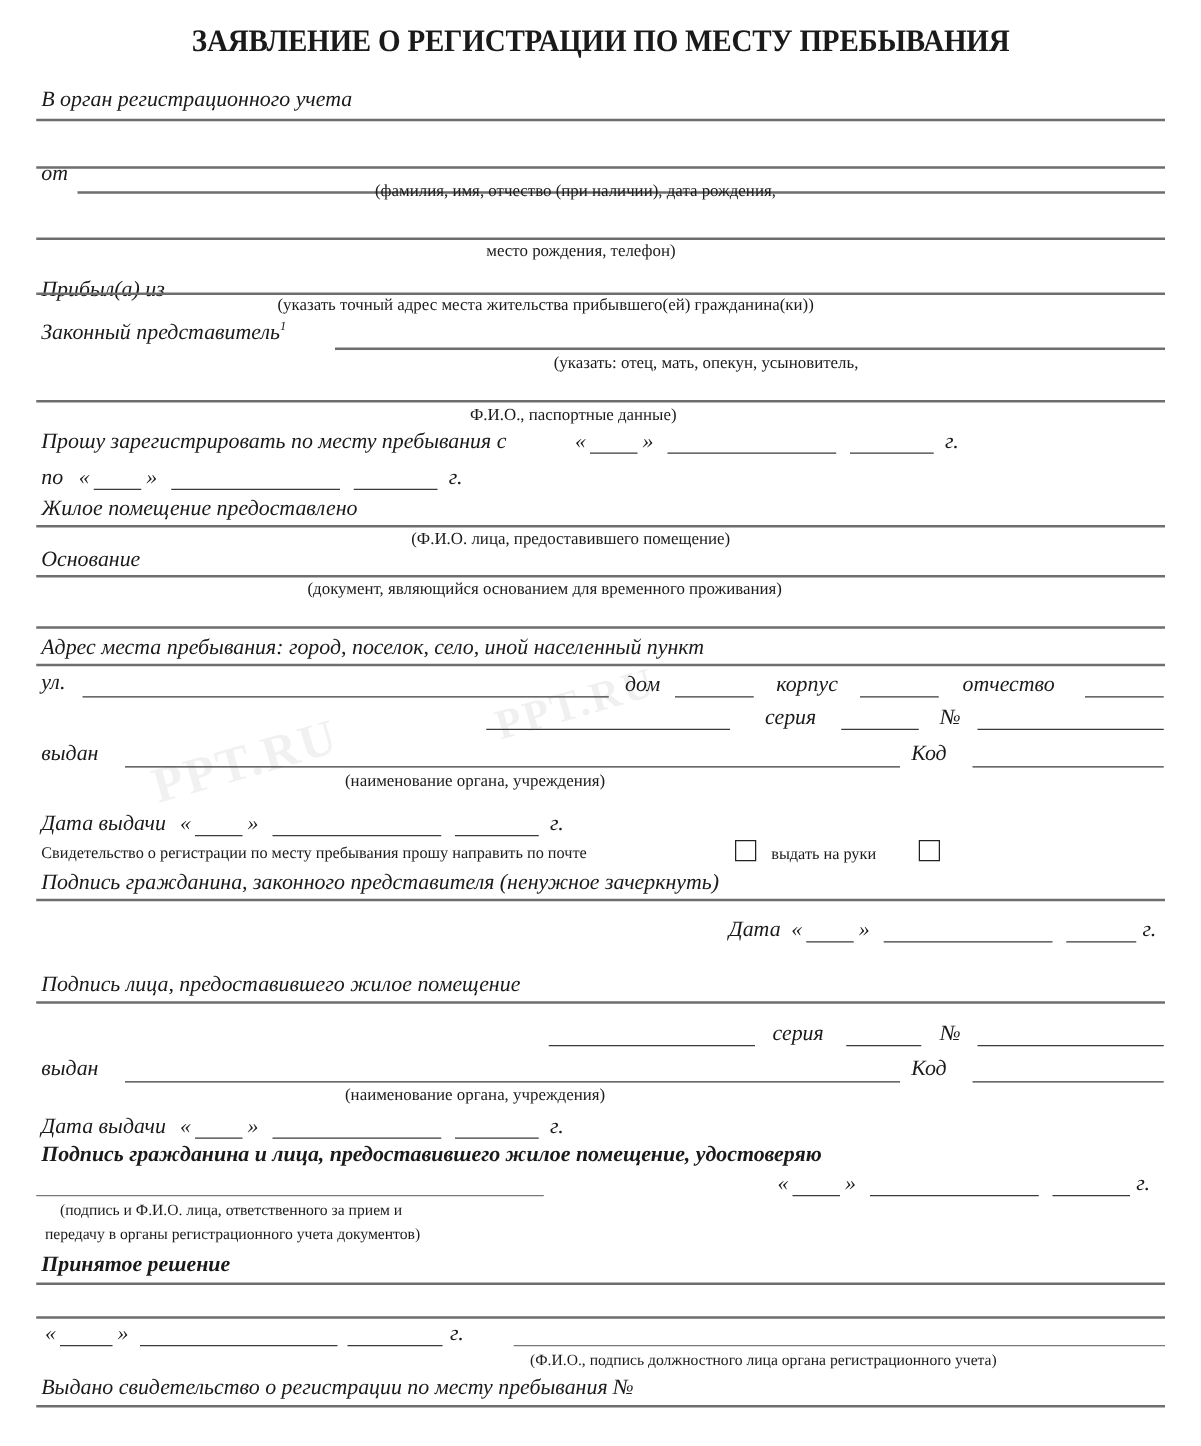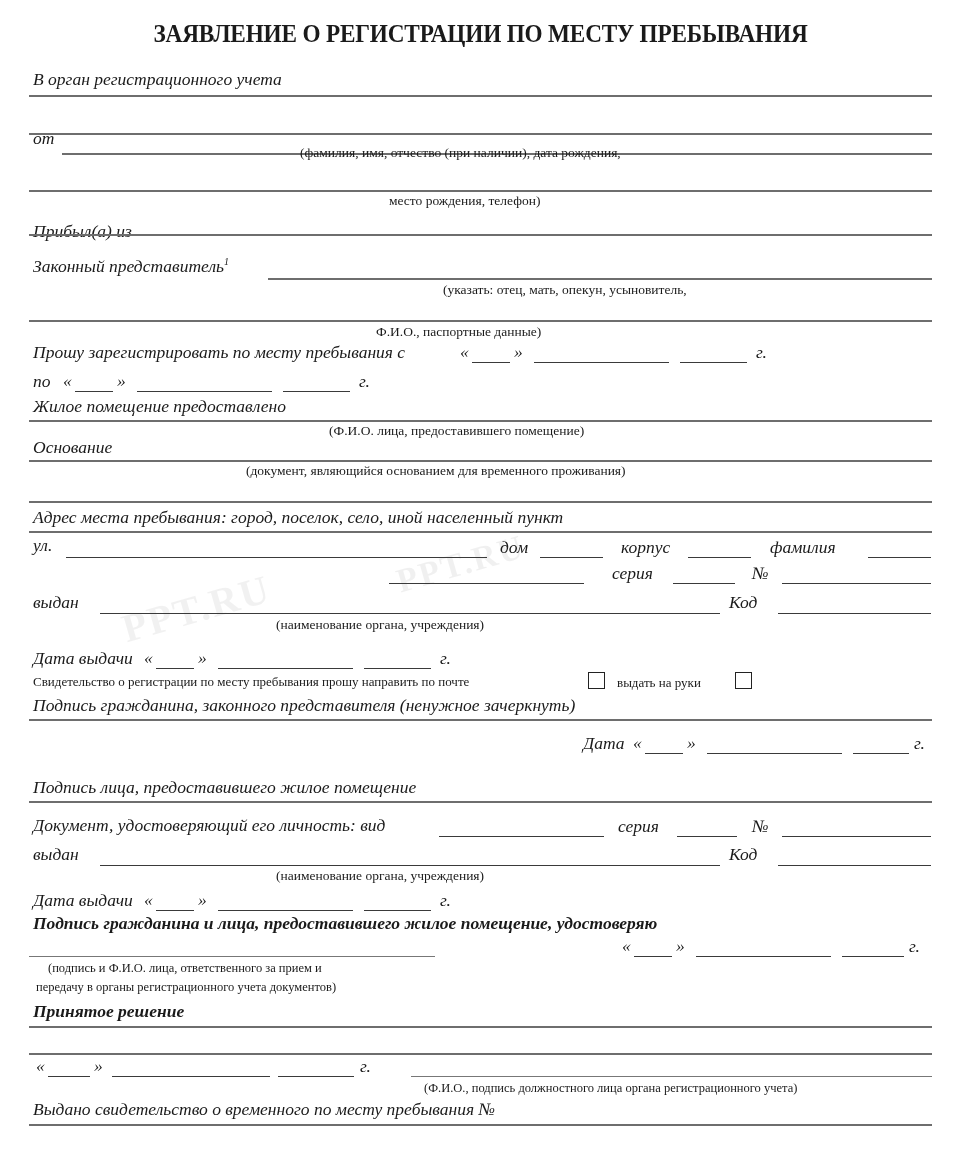--- a/index.html
+++ b/index.html
@@ -113,20 +113,21 @@
 
   <div class="txt t-main" style="left:33px; top:130px;">от</div>
   <div class="rule" style="left:62px; top:153px; width:870px;"></div>
   <div class="txt t-cap" style="left:300px; top:146px;">(фамилия, имя, отчество (при наличии), дата рождения,</div>
 
   <div class="rule" style="left:29px; top:190px; width:903px;"></div>
   <div class="txt t-cap" style="left:389px; top:194px;">место рождения, телефон)</div>
 
   <div class="txt t-main" style="left:33px; top:211px;margin-top:12px;">Прибыл(а) из</div>
   <div class="rule" style="left:29px; top:234px; width:903px;"></div>
+  <div class="txt t-cap" style="left:222px; top:237px;">(указать точный адрес места жительства прибывшего(ей) гражданина(ки))</div>
 
   <div class="txt t-main" style="left:33px; top:257px;">
     <span>Законный представитель</span><span class="sup">1</span>
   </div>
   <div class="rule" style="left:268px; top:278px; width:664px;"></div>
   <div class="txt t-cap" style="left:443px; top:283px;">(указать: отец, мать, опекун, усыновитель,</div>
 
   <div class="rule" style="left:29px; top:320px; width:903px;"></div>
   <div class="txt t-cap" style="left:376px; top:325px;">Ф.И.О., паспортные данные)</div>
 
@@ -158,21 +159,21 @@
 
   <div class="txt t-main" style="left:33px; top:509px;">Адрес места пребывания: город, поселок, село, иной населенный пункт</div>
   <div class="rule" style="left:29px; top:531px; width:903px;"></div>
 
   <div class="txt t-main" style="left:33px; top:537px;">ул.</div>
   <div class="blank" style="left:66px; top:557px; width:421px;"></div>
   <div class="txt t-main" style="left:500px; top:539px;">дом</div>
   <div class="blank" style="left:540px; top:557px; width:63px;"></div>
   <div class="txt t-main" style="left:621px; top:539px;">корпус</div>
   <div class="blank" style="left:688px; top:557px; width:63px;"></div>
-  <div class="txt t-main" style="left:770px; top:539px;">фамилия</div>
+  <div class="txt t-main" style="left:770px; top:539px;">отчество</div>
   <div class="blank" style="left:868px; top:557px; width:63px;"></div>
 
   <div class="blank" style="left:389px; top:583px; width:195px;"></div>
   <div class="txt t-main" style="left:612px; top:565px;">серия</div>
   <div class="blank" style="left:673px; top:583px; width:62px;"></div>
   <div class="txt t-main" style="left:752px; top:565px;">№</div>
   <div class="blank" style="left:782px; top:583px; width:149px;"></div>
 
   <div class="txt t-main" style="left:33px; top:594px;">выдан</div>
   <div class="blank" style="left:100px; top:613px; width:620px;"></div>
@@ -201,21 +202,20 @@
   <div class="blank" style="left:645px; top:753px; width:38px;"></div>
   <div class="txt t-main" style="left:687px; top:735px;">»</div>
   <div class="blank" style="left:707px; top:753px; width:135px;"></div>
   <div class="blank" style="left:853px; top:753px; width:56px;"></div>
   <div class="txt t-main" style="left:914px; top:735px;">г.</div>
 
 
   <div class="txt t-main" style="left:33px; top:779px;">Подпись лица, предоставившего жилое помещение</div>
   <div class="rule" style="left:29px; top:801px; width:903px;"></div>
 
-  <div class="txt t-main" style="left:33px; top:817px;">Документ, удостоверяющий его личность: вид</div>
   <div class="blank" style="left:439px; top:836px; width:165px;"></div>
   <div class="txt t-main" style="left:618px; top:818px;">серия</div>
   <div class="blank" style="left:677px; top:836px; width:60px;"></div>
   <div class="txt t-main" style="left:752px; top:818px;">№</div>
   <div class="blank" style="left:782px; top:836px; width:149px;"></div>
 
   <div class="txt t-main" style="left:33px; top:846px;">выдан</div>
   <div class="blank" style="left:100px; top:865px; width:620px;"></div>
   <div class="txt t-main" style="left:729px; top:846px;">Код</div>
   <div class="blank" style="left:778px; top:865px; width:153px;"></div>
@@ -249,16 +249,16 @@
   <div class="txt t-main" style="left:36px; top:1058px;">«</div>
   <div class="blank" style="left:48px; top:1076px; width:42px;"></div>
   <div class="txt t-main" style="left:94px; top:1058px;">»</div>
   <div class="blank" style="left:112px; top:1076px; width:158px;"></div>
   <div class="blank" style="left:278px; top:1076px; width:76px;"></div>
   <div class="txt t-main" style="left:360px; top:1058px;">г.</div>
 
   <div class="rule thin" style="left:411px; top:1076px; width:521px;"></div>
   <div class="txt t-tiny" style="left:424px; top:1082px;">(Ф.И.О., подпись должностного лица органа регистрационного учета)</div>
 
-  <div class="txt t-main" style="left:33px; top:1101px;">Выдано свидетельство о временного по месту пребывания №</div>
+  <div class="txt t-main" style="left:33px; top:1101px;">Выдано свидетельство о регистрации по месту пребывания №</div>
   <div class="rule" style="left:29px; top:1124px; width:903px;"></div>
 
 </div>
 
 </body></html>

